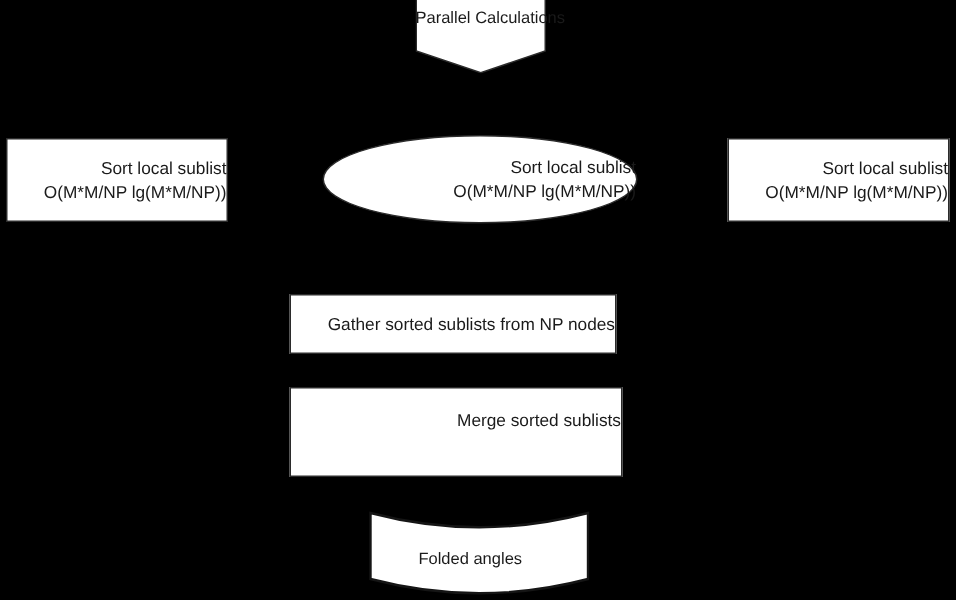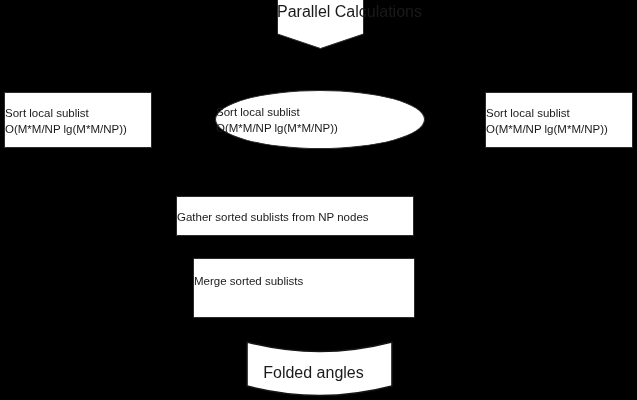--- a/index.html
+++ b/index.html
@@ -19,21 +19,21 @@
     width: 637px;
     height: 400px;
     background: #000000;
   }
 
   
   .node-text {
     position: absolute;
     left: 0;
     right: 0;
-    text-align: left;
+    text-align: right;
     color: #1a1a1a;
     font-size: 11.5px;
     line-height: 16px;
     font-family: "Liberation Sans", sans-serif;
     white-space: nowrap;
     pointer-events: none;
   }
   .node-text .line {
     display: block;
   }
@@ -77,21 +77,21 @@
     display: block;
   }
 
   
   .svg-label {
     position: absolute;
     left: 0;
     right: 0;
     text-align: center;
     color: #1a1a1a;
-    font-size: 16px;
+    font-size: 11px;
     line-height: 16px;
     white-space: nowrap;
     pointer-events: none;
     font-family: "Liberation Sans", sans-serif;
   }
 </style>
 </head>
 <body>
 
 <div id="diagram">
@@ -120,21 +120,21 @@
     </div>
   </div>
 
   <div class="rect-node" style="left:485px; top:92px; width:148px; height:56px;">
     <div class="node-text" style="top:12px;">
       <span class="line">Sort local sublist</span>
       <span class="line">O(M*M/NP lg(M*M/NP))</span>
     </div>
   </div>
 
-  <div class="rect-node" style="left:176px; top:196px; width:238px; height:40px;padding-left:40px;">
+  <div class="rect-node" style="left:193px; top:196px; width:218px; height:40px;padding-left:40px;">
     <div class="node-text" style="top:12px;">
       <span class="line">Gather sorted sublists from NP nodes</span>
     </div>
   </div>
 
   <div class="rect-node" style="left:193px; top:258px; width:222px; height:60px;">
     <div class="node-text" style="top:14px;">
       <span class="line">Merge sorted sublists</span>
     </div>
   </div>

